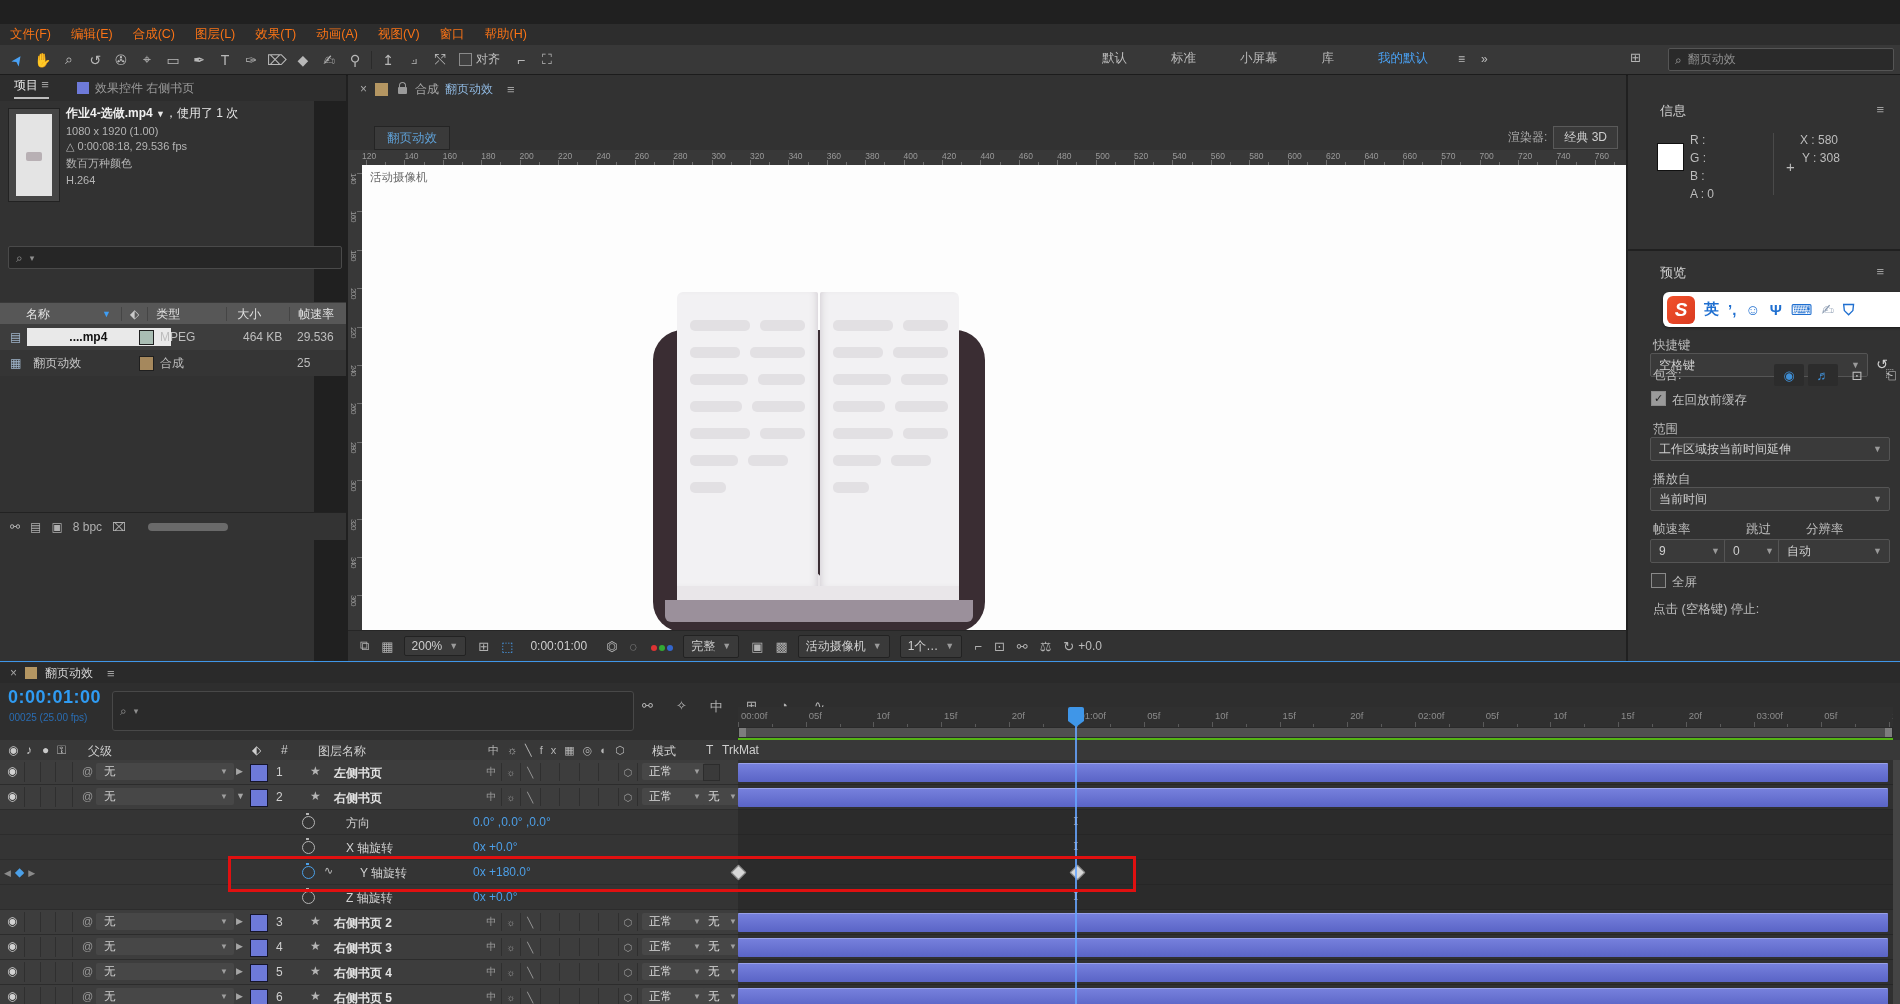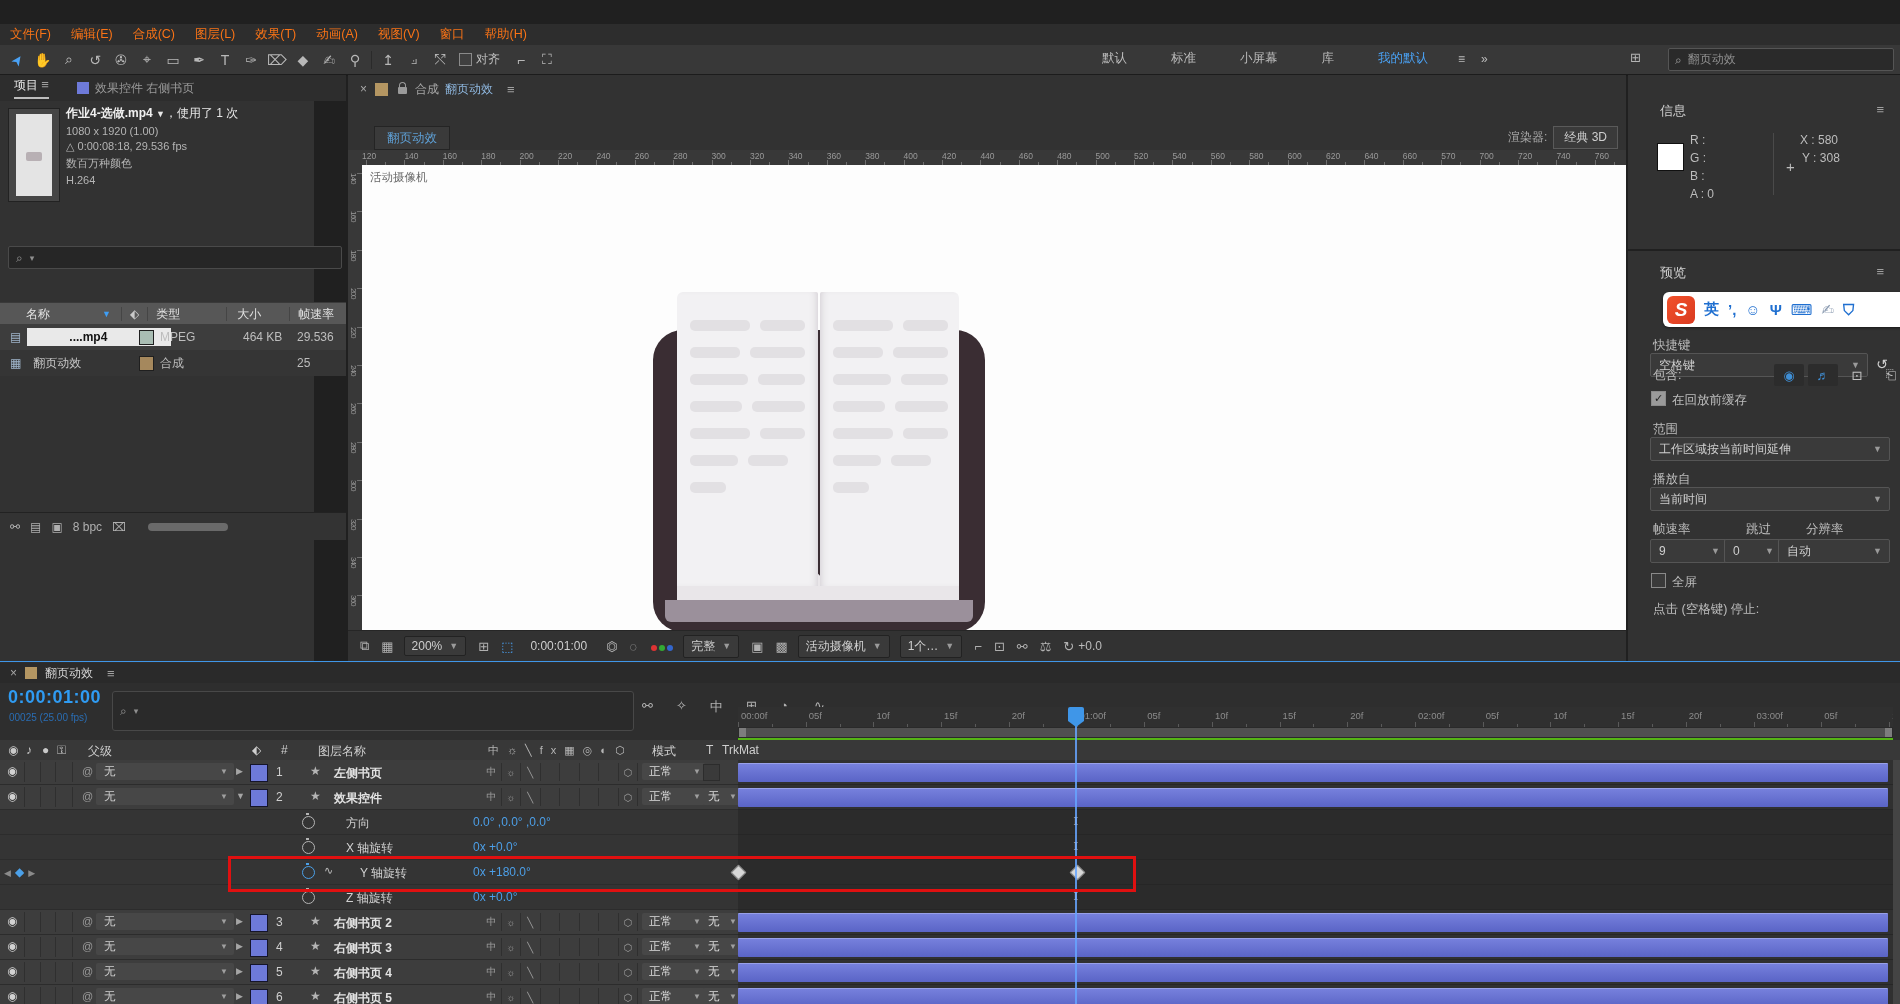--- a/index.html
+++ b/index.html
@@ -726,21 +726,21 @@
             <div class="av-sep" style="left: 72px;"></div>
             <div class="parent-at">@</div>
             <div class="parent-drop">
               <div>无</div>
               <div class="caret">▼</div>
             </div>
             <div class="expander">▼</div>
             <div class="layer-chip"></div>
             <div class="layer-num">2</div>
             <div class="layer-star">★</div>
-            <div class="layer-name">效果控件</div>
+            <div class="layer-name">右侧书页</div>
             <div class="sw-group">
               <div class="sw-cell">中</div>
               <div class="sw-cell">☼</div>
               <div class="sw-cell">╲</div>
               <div class="sw-cell"></div>
               <div class="sw-cell"></div>
               <div class="sw-cell"></div>
               <div class="sw-cell"></div>
               <div class="sw-cell">⬡</div>
             </div>

